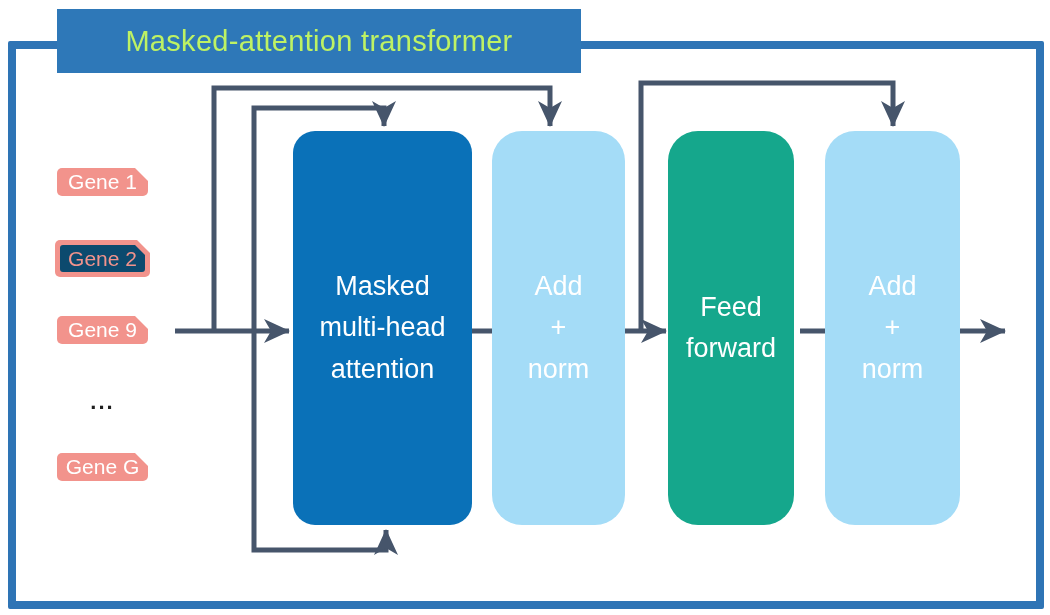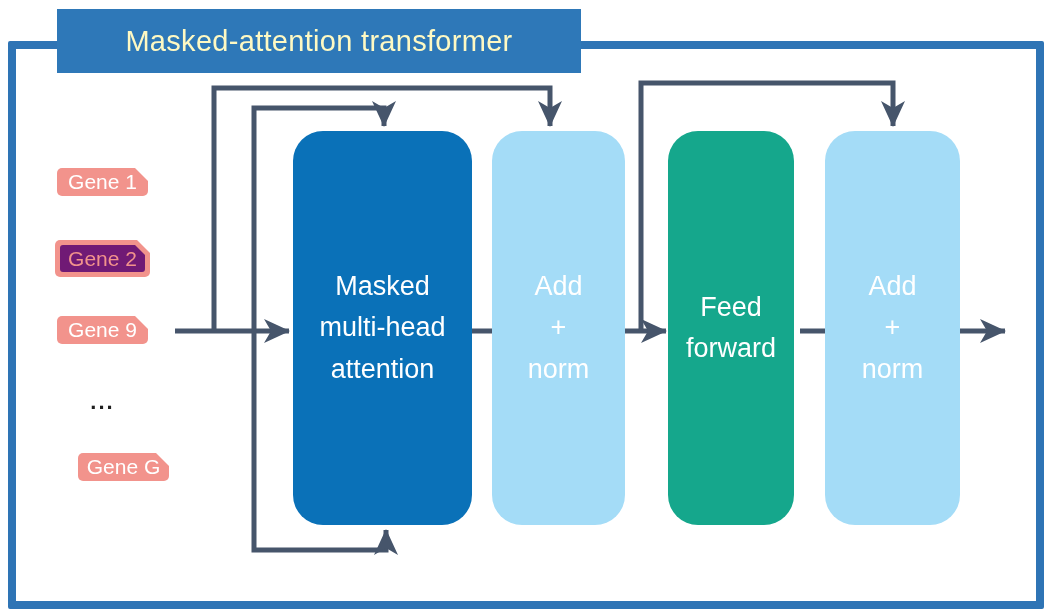--- a/index.html
+++ b/index.html
@@ -28,59 +28,59 @@
     fill: none;
     stroke: var(--arrow-slate, #46556b);
     stroke-width: 5;
   }
   .ah-fill { fill: var(--arrow-slate, #46556b); }
 
   .banner {
     position: absolute; left: 57px; top: 9px;
     width: 524px; height: 64px;
     background: var(--banner-blue, #2e78b8);
-    color: #fef9c3;
+    color: #bef264;
     display: flex; align-items: center; justify-content: center;
     font-size: 29px;
     letter-spacing: 0.3px;
     z-index: 3;
   }
   .block {
     position: absolute; top: 131px; height: 394px;
     border-radius: 30px;
     color: #ffffff;
     display: flex; align-items: center; justify-content: center;
     text-align: center;
     font-size: 27px; line-height: 1.52;
     white-space: pre-line;
     z-index: 2;
   }
-  #block-attn { left: 293px; width: 179px; background: var(--attention-blue, #0a71b8); }
+  #block-attn { left: 293px; width: 179px; background: var(--attention-blue, #0a71b8); border-radius: 22px; }
   #block-an1  { left: 492px; width: 133px; background: var(--addnorm-blue, #a4dcf7); }
   #block-ff   { left: 668px; width: 126px; background: var(--feedforward-teal, #15a78c); }
   #block-an2  { left: 825px; width: 135px; background: var(--addnorm-blue, #a4dcf7); }
 
   .gene {
     position: absolute; left: 57px;
     width: 91px; height: 28px;
     background: var(--gene-salmon, #f2938c);
     color: #ffffff;
     display: flex; align-items: center; justify-content: center;
     font-size: 21px;
     border-radius: 5px;
     clip-path: polygon(0 0, calc(100% - 13px) 0, 100% 13px, 100% 100%, 0 100%);
     z-index: 2;
   }
   #gene-1 { top: 168px; }
   #gene-2 { top: 240px; left: 55px; width: 95px; height: 37px; }
   #gene-3 { top: 316px; }
-  #gene-g { top: 453px; margin-left: 21px; }
+  #gene-g { top: 453px; }
   .gene-inner {
     position: absolute; inset: 5px;
-    background: #701a75;
+    background: #0c4a6e;
     color: var(--gene-salmon, #f2938c);
     display: flex; align-items: center; justify-content: center;
     font-size: 21px;
     border-radius: 3px;
     clip-path: polygon(0 0, calc(100% - 10px) 0, 100% 10px, 100% 100%, 0 100%);
   }
   .ellipsis {
     position: absolute; left: 57px; top: 389px;
     width: 91px;
     text-align: center;

